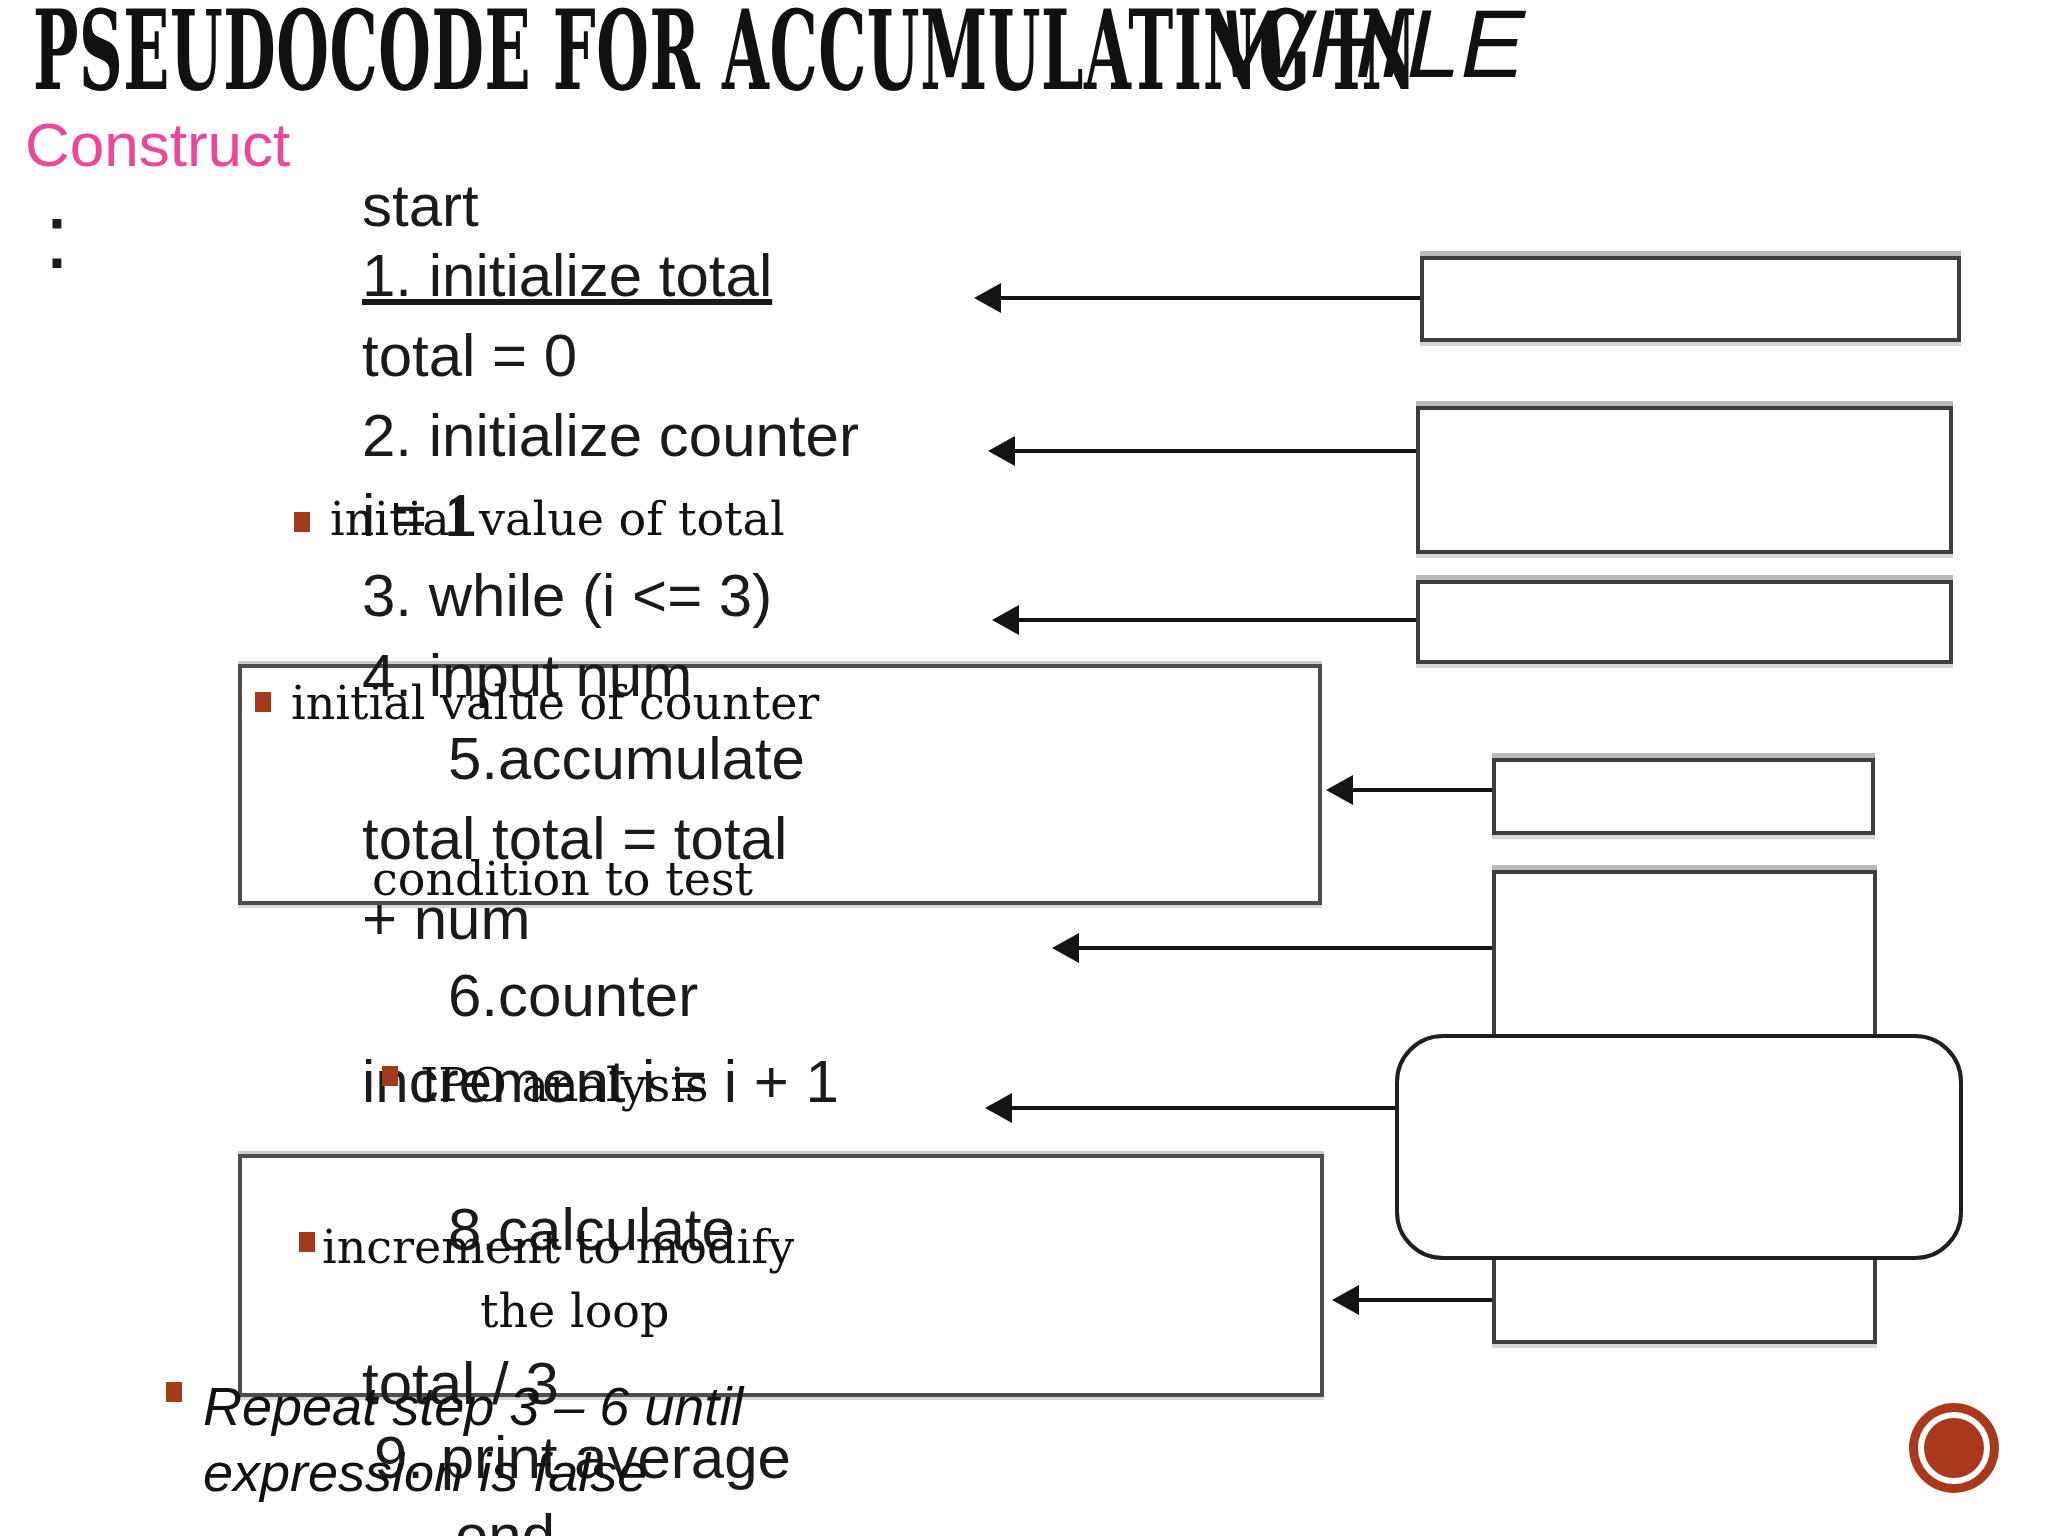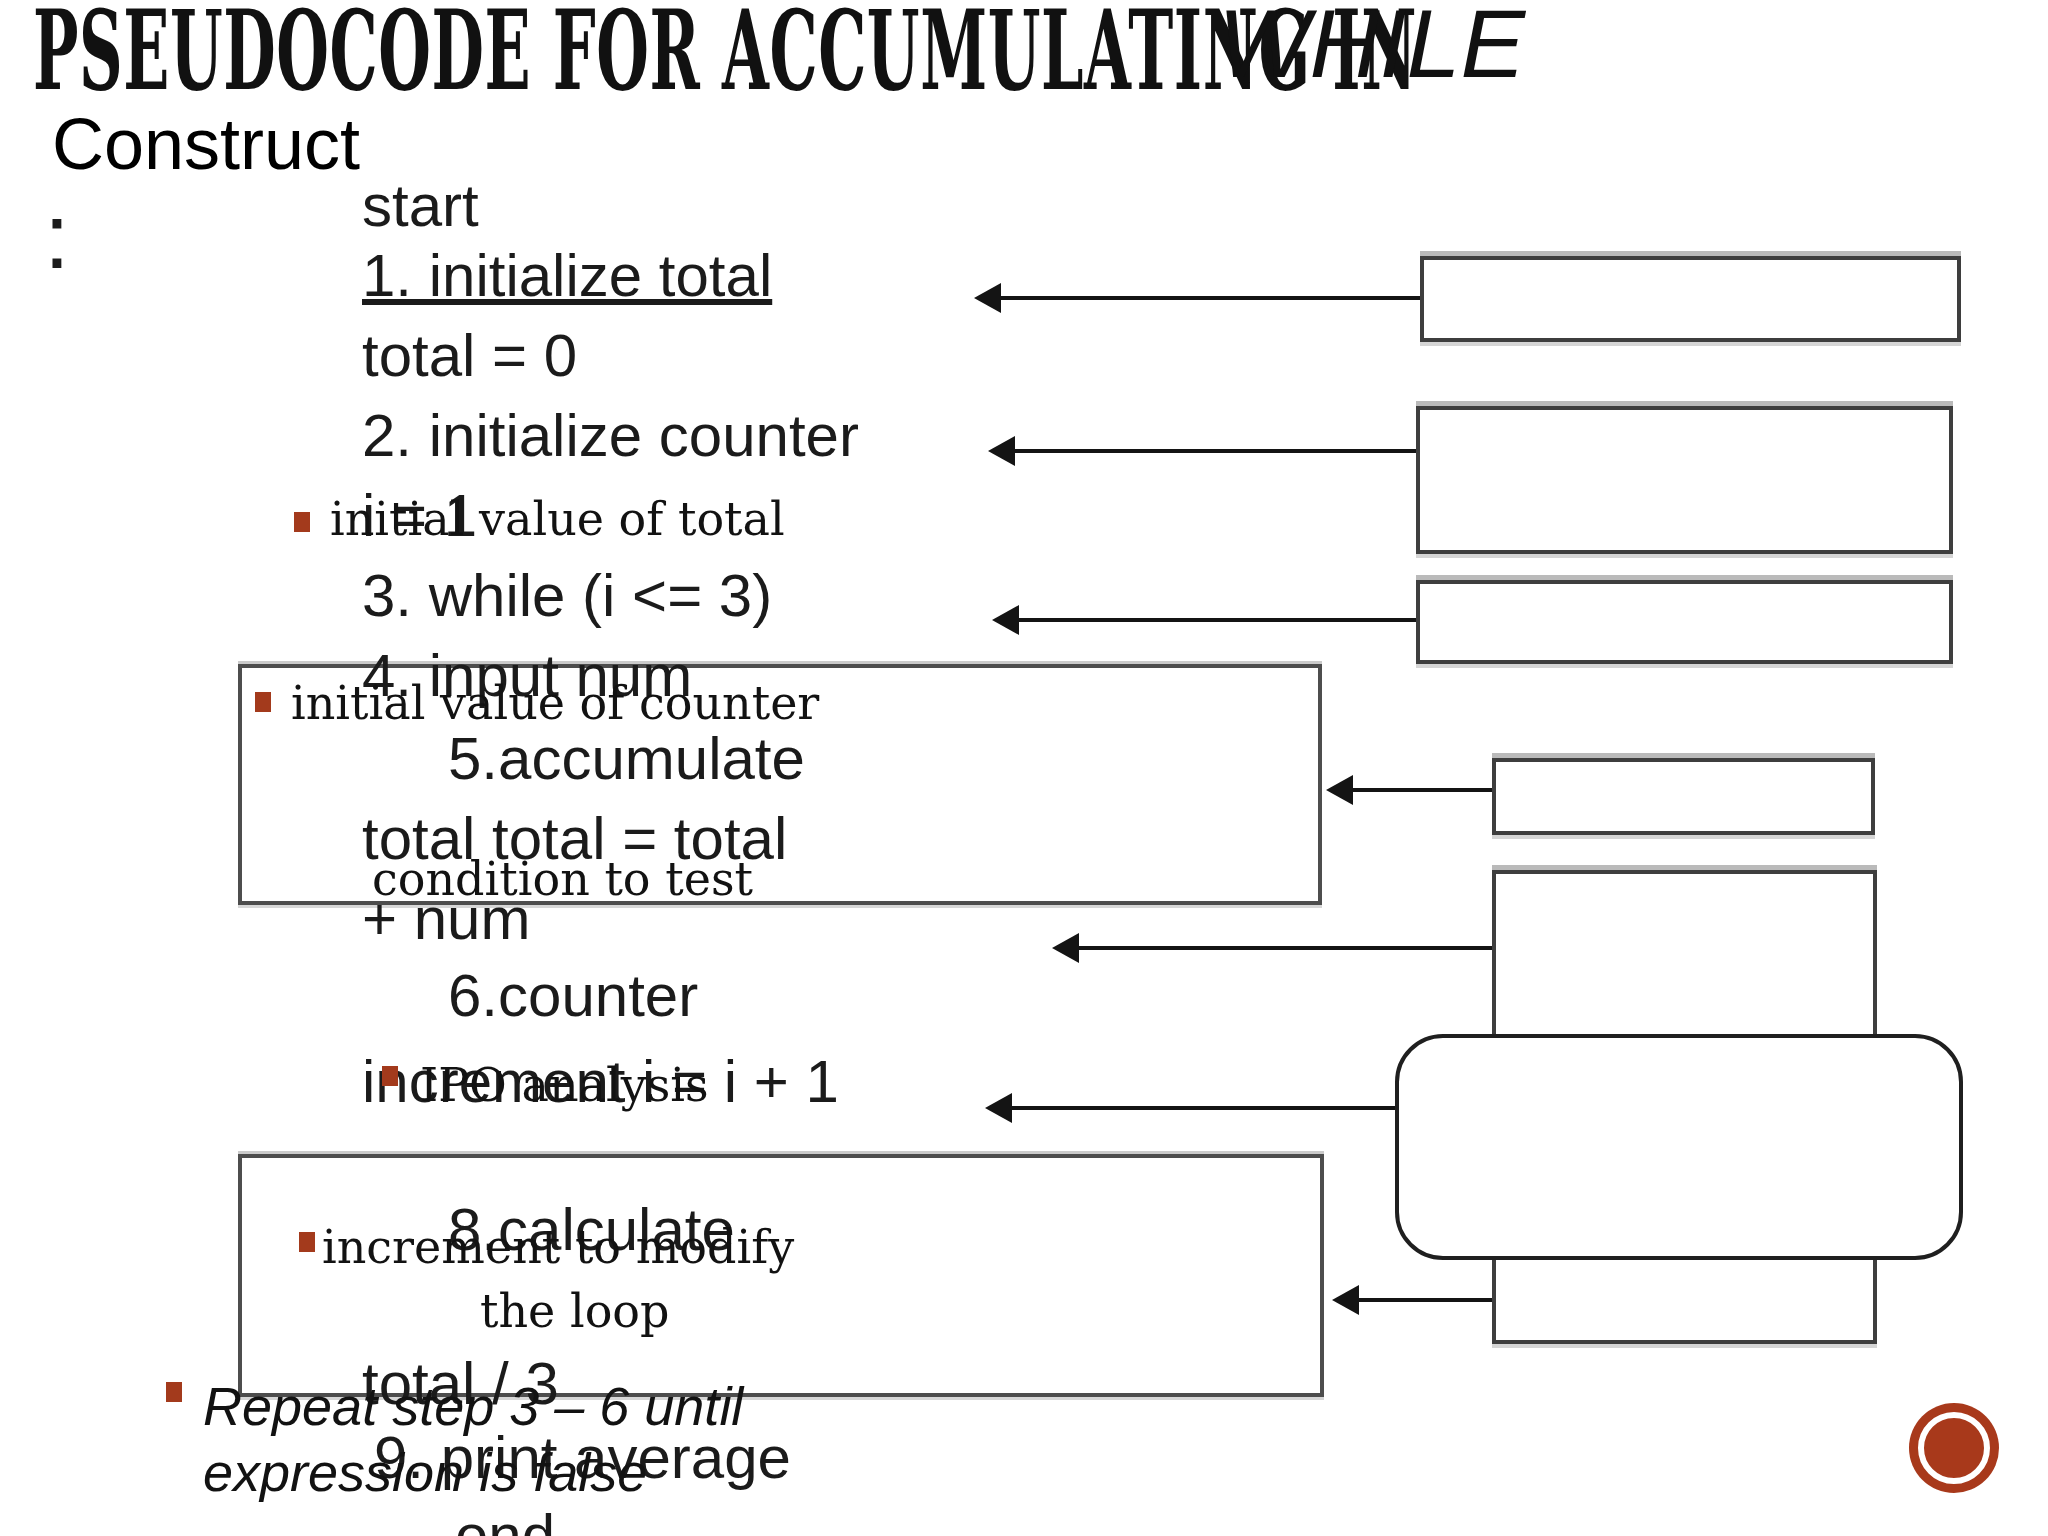--- a/index.html
+++ b/index.html
@@ -5,21 +5,21 @@
   html,body{margin:0;padding:0;background:#ffffff;}
   #slide{position:relative;width:2048px;height:1536px;background:#ffffff;overflow:hidden;
          font-family:"Liberation Sans","DejaVu Sans",sans-serif;color:#1a1a1a;}
 
   
   .title-stencil{position:absolute;left:33px;top:-4px;font-family:"DejaVu Serif","Liberation Serif",serif;
       font-weight:bold;font-size:110px;line-height:110px;white-space:nowrap;
       transform:scaleX(0.55);transform-origin:left top;letter-spacing:1px;color:#111;}
   .title-while{position:absolute;left:1218px;top:-6px;font-size:97px;line-height:100px;
       font-style:italic;color:#111;white-space:nowrap;}
-  .title-construct{position:absolute;left:52px;top:96px;font-size:72px;line-height:97px;color:#000000;}
+  .title-construct{position:absolute;left:25px;top:96px;font-size:62px;line-height:97px;color:#ec4899;}
   .title-colon{position:absolute;left:44px;top:188px;font-size:93px;line-height:97px;color:#1c1c1c;}
 
   
   .code{position:absolute;font-size:60px;line-height:64px;white-space:nowrap;color:#1b1b1b;z-index:3;}
 
   
   .slab{position:absolute;font-family:"DejaVu Serif","Liberation Serif",serif;font-size:46px;
         line-height:50px;white-space:nowrap;color:#121212;z-index:3;}
   .ital{position:absolute;font-size:54px;line-height:58px;font-style:italic;white-space:nowrap;color:#121212;z-index:3;margin-top:9px;}
   .bullet{position:absolute;width:16px;height:20px;background:#a33a1c;z-index:3;}

